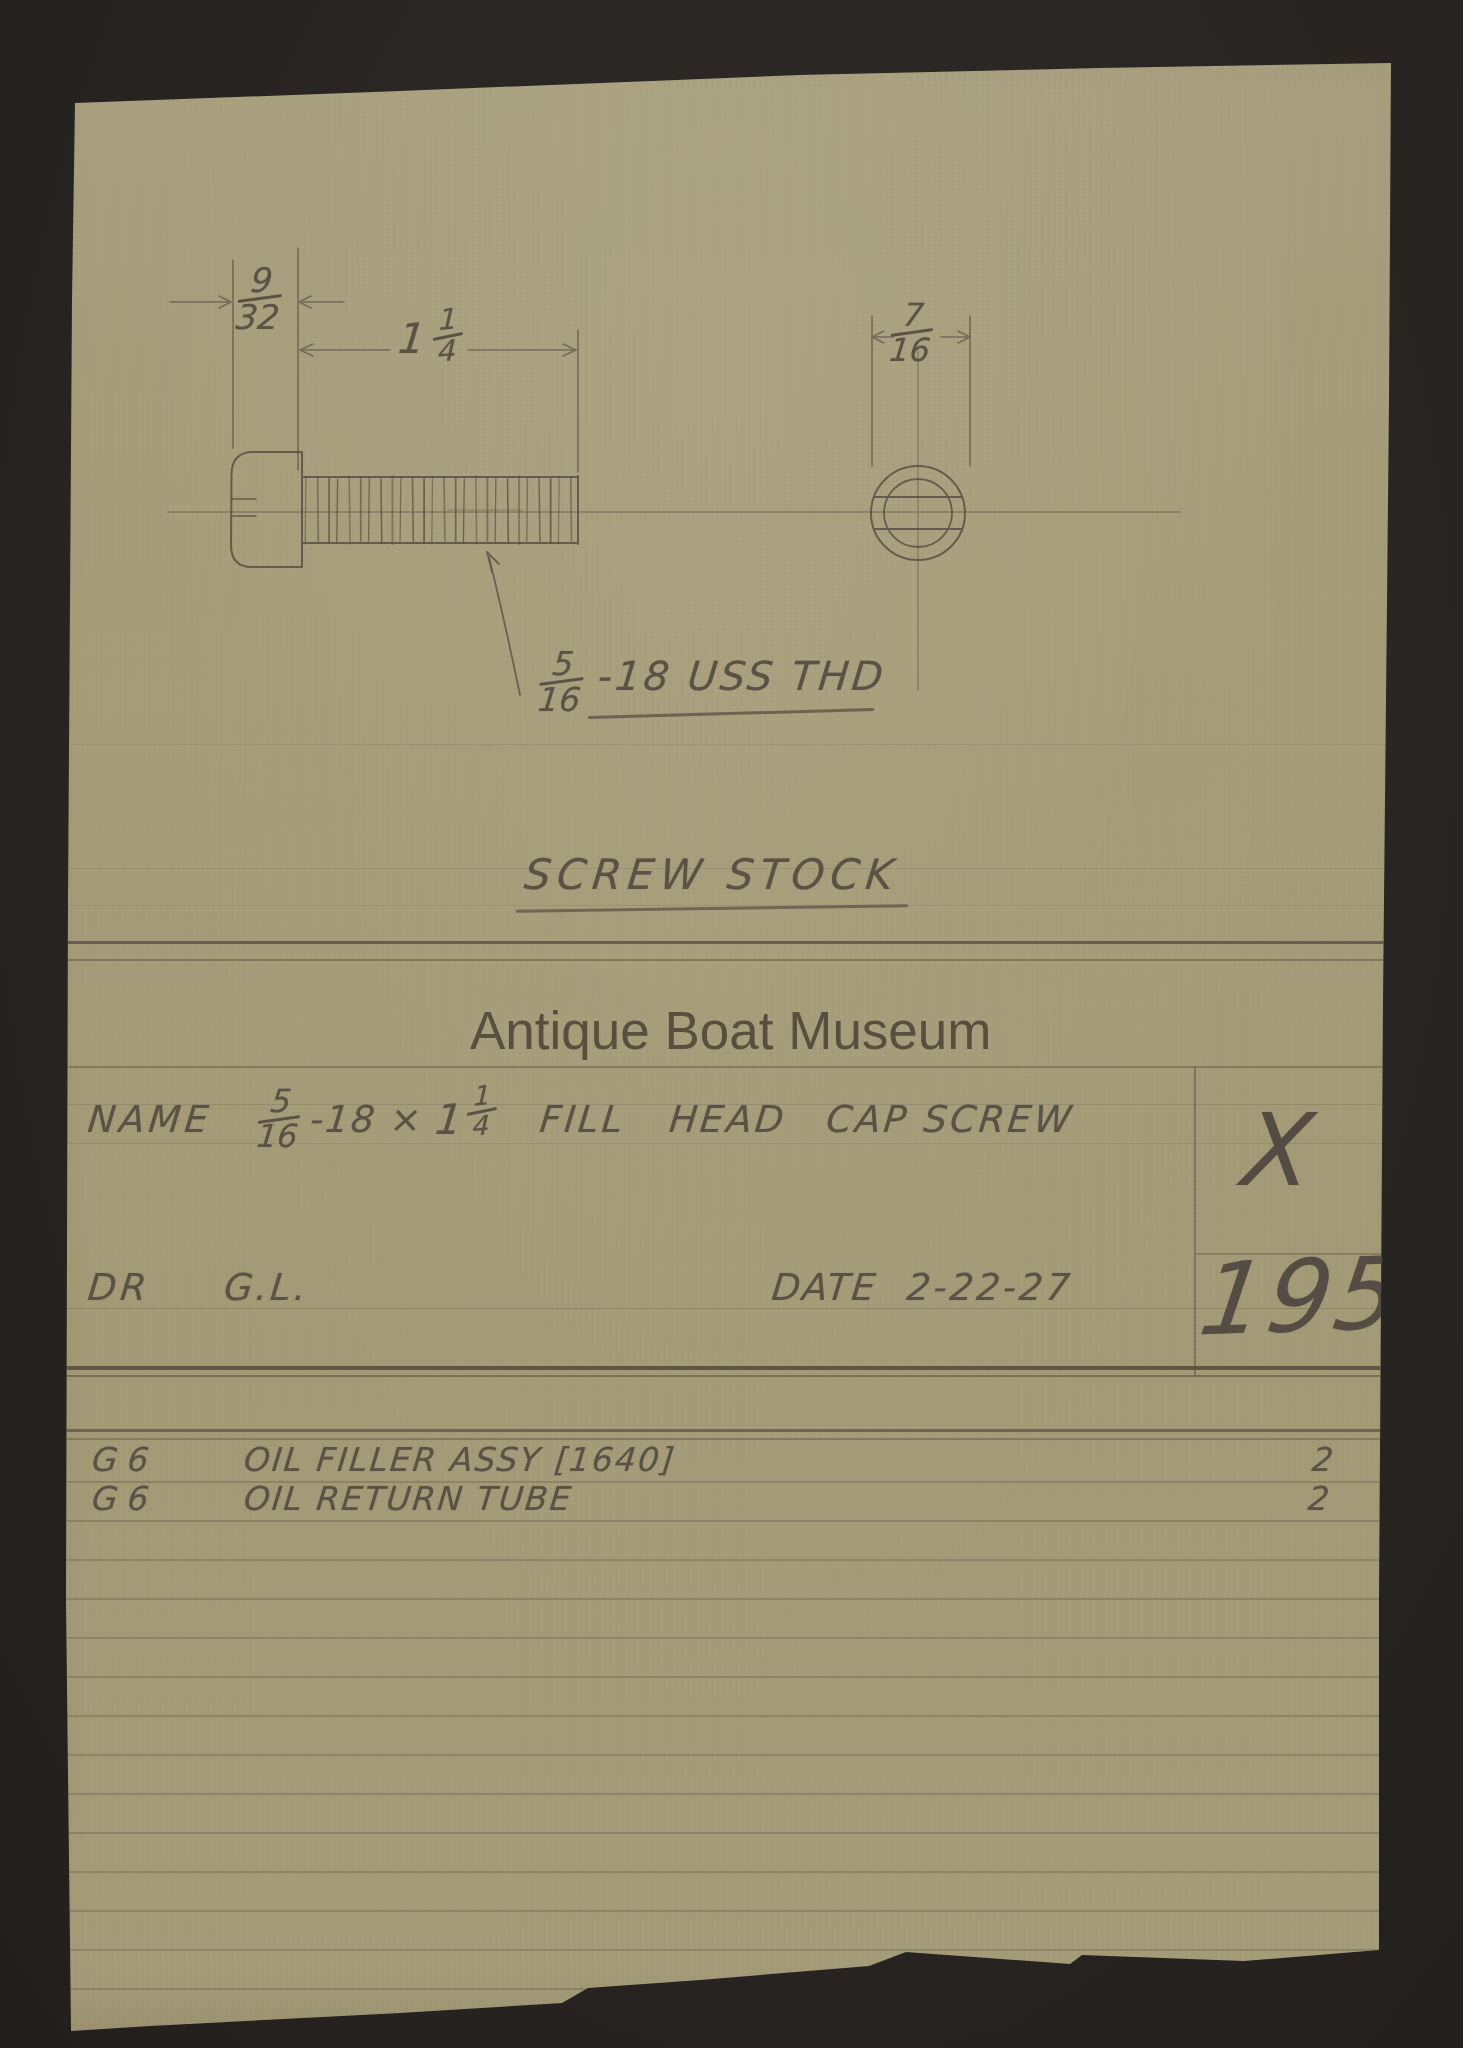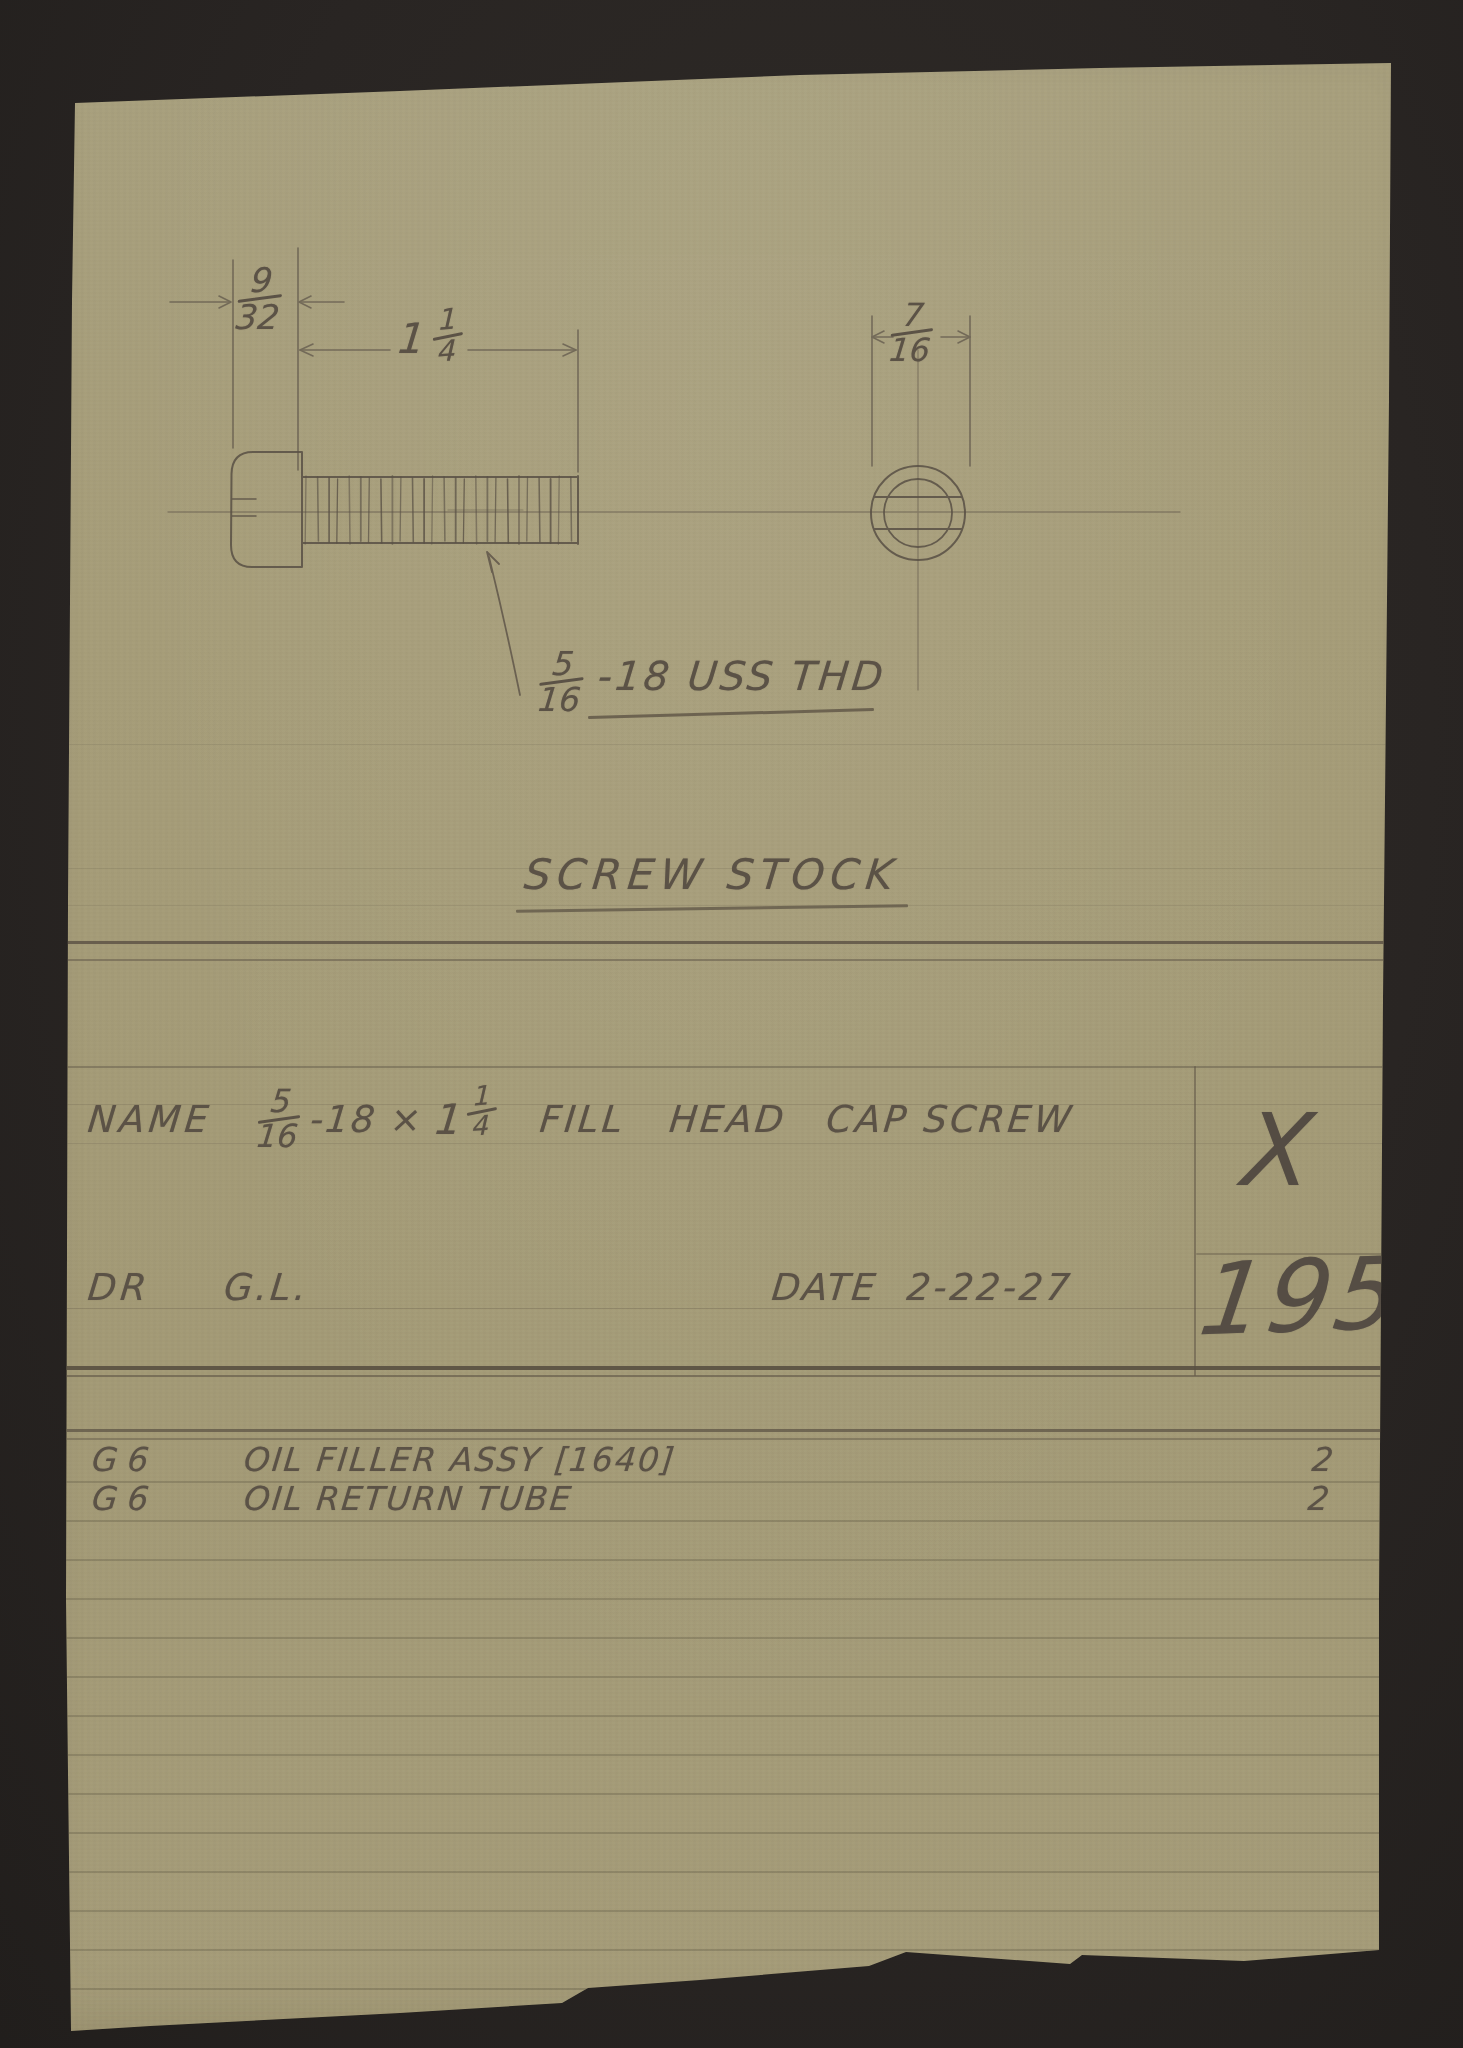--- a/index.html
+++ b/index.html
@@ -171,20 +171,21 @@
     <div class="line" style="left:66px; top:1104px; width:1322px; height:1px; opacity:.2;"></div>
     <div class="line" style="left:66px; top:1143px; width:1322px; height:1px; opacity:.2;"></div>
     <div class="vline" style="left:1194px; top:1066px; width:1.5px; height:310px; opacity:.55;"></div>
     <div class="line" style="left:1196px; top:1253px; width:186px; height:1.5px; opacity:.4;"></div>
     <div class="line" style="left:66px; top:1308px; width:1322px; height:1px; opacity:.28;"></div>
     <div class="line" style="left:66px; top:1366px; width:1324px; height:3.5px; opacity:.9; background:#584f40;"></div>
     <div class="line" style="left:66px; top:1375px; width:1324px; height:2px; opacity:.6;"></div>
     <div class="line" style="left:66px; top:1429px; width:1322px; height:2.5px; opacity:.75;"></div>
     <div class="line" style="left:66px; top:1438px; width:1322px; height:1.5px; opacity:.45;"></div>
 
+    <div class="wm" style="left:470px; top:1000px; font-size:53px;">Antique Boat Museum</div>
 
     <div class="hand" style="left:88px; top:1076px; height:86px; display:flex; align-items:center; font-size:37px;">
       <span style="letter-spacing:4px; margin-right:46px;">NAME</span>
       <span class="frac" style="font-size:32px; width:42px;">
         <span>5</span>
         <span class="bar"></span>
         <span>16</span>
       </span>
       <span style="margin-left:10px; letter-spacing:2px;">-18 ×</span>
       <span style="margin-left:12px; font-size:42px;">1</span>

